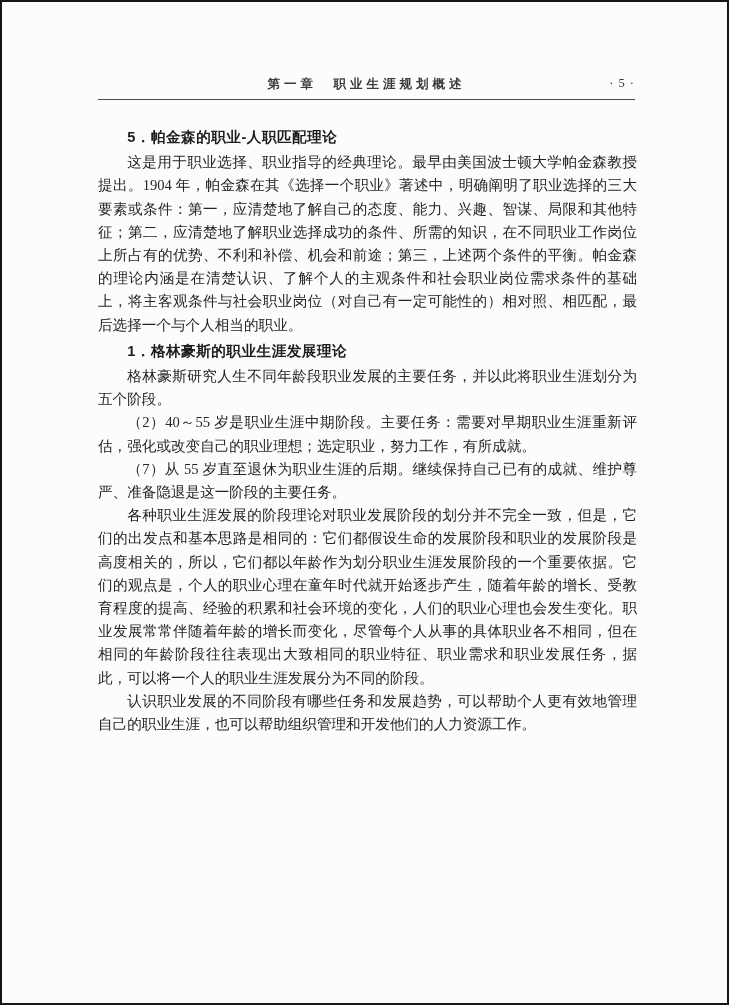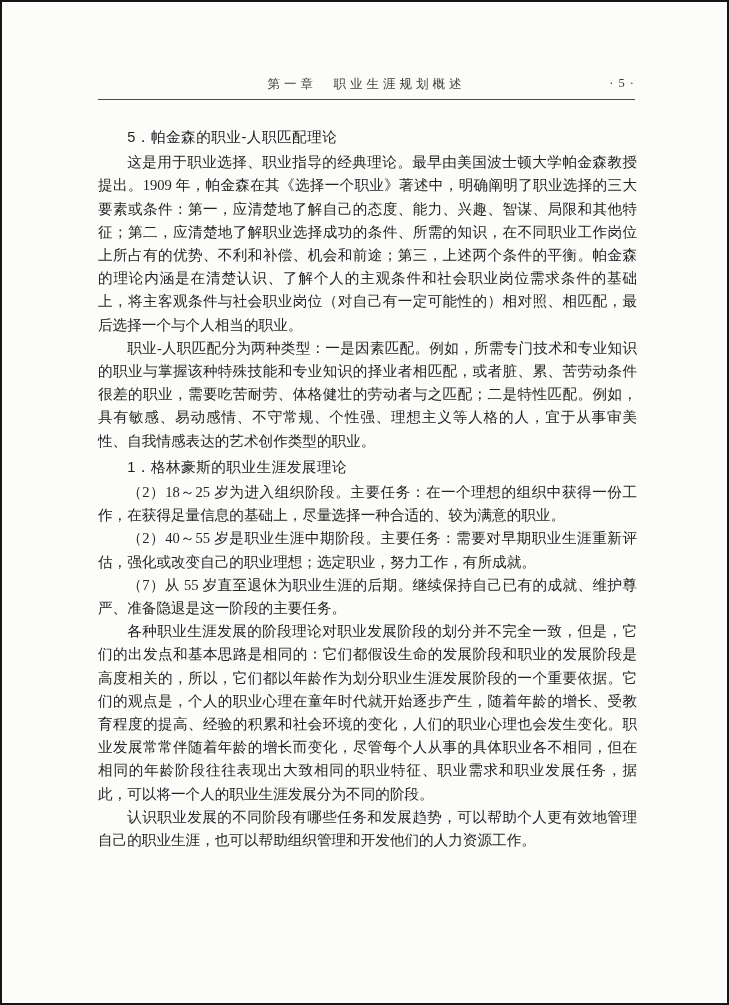--- a/index.html
+++ b/index.html
@@ -21,20 +21,21 @@
   .page-header {
     position: relative;
     margin: 74px 92px 0 96px;
     height: 18px;
     text-align: center;
     font-size: 12.5px;
     color: #3a3a3a;
   }
   .chapter-title {
     letter-spacing: 4px;
+    font-weight: bold;
   }
   .page-number {
     position: absolute;
     right: 0;
     top: 0;
     letter-spacing: 1px;
   }
   .header-rule {
     margin: 5px 92px 0 96px;
     border: none;
@@ -47,40 +48,39 @@
     line-height: 23.2px;
     text-align: justify;
   }
   .page-body p {
     margin: 0;
     padding: 0;
     text-indent: 2em;
   }
   .page-body p.heading {
     font-family: "Liberation Sans", "DejaVu Sans", sans-serif;
-    font-weight: normal;
+    font-weight: bold;
     color: #1d1d1d;
     margin-top: 3px;
     margin-bottom: 2px;
     letter-spacing: 0.5px;
   }
 </style>
 </head>
 <body>
 
 <div class="scan-page">
   <header class="page-header">
     <span class="chapter-title">第一章　职业生涯规划概述</span>
     <span class="page-number">· 5 ·</span>
   </header>
   <hr class="header-rule">
   <main class="page-body">
       <p class="heading">5．帕金森的职业-人职匹配理论</p>
-      <p class="paragraph">这是用于职业选择、职业指导的经典理论。最早由美国波士顿大学帕金森教授提出。1909 年，帕金森在其《选择一个职业》著述中，明确阐明了职业选择的三大要素或条件：第一，应清楚地了解自己的态度、能力、兴趣、智谋、局限和其他特征；第二，应清楚地了解职业选择成功的条件、所需的知识，在不同职业工作岗位上所占有的优势、不利和补偿、机会和前途；第三，上述两个条件的平衡。帕金森的理论内涵是在清楚认识、了解个人的主观条件和社会职业岗位需求条件的基础上，将主客观条件与社会职业岗位（对自己有一定可能性的）相对照、相匹配，最后选择一个与个人相当的职业。</p>
-      <p class="paragraph">职业-人职匹配分为两种类型：一是因素匹配。例如，所需专门技术和专业知识的职业与掌握该种特殊技能和专业知识的择业者相匹配，或者脏、累、苦劳动条件很差的职业，需要吃苦耐劳、体格健壮的劳动者与之匹配；二是特性匹配。例如，具有敏感、易动感情、不守常规、个性强、理想主义等人格的人，宜于从事审美性、自我情感表达的艺术创作类型的职业。</p>
+      <p class="paragraph">这是用于职业选择、职业指导的经典理论。最早由美国波士顿大学帕金森教授提出。1904 年，帕金森在其《选择一个职业》著述中，明确阐明了职业选择的三大要素或条件：第一，应清楚地了解自己的态度、能力、兴趣、智谋、局限和其他特征；第二，应清楚地了解职业选择成功的条件、所需的知识，在不同职业工作岗位上所占有的优势、不利和补偿、机会和前途；第三，上述两个条件的平衡。帕金森的理论内涵是在清楚认识、了解个人的主观条件和社会职业岗位需求条件的基础上，将主客观条件与社会职业岗位（对自己有一定可能性的）相对照、相匹配，最后选择一个与个人相当的职业。</p>
       <p class="heading">1．格林豪斯的职业生涯发展理论</p>
-      <p class="paragraph">（2）18～25 岁为进入组织阶段。主要任务：在一个理想的组织中获得一份工作，在获得足量信息的基础上，尽量选择一种合适的、较为满意的职业。</p>
+      <p class="paragraph">格林豪斯研究人生不同年龄段职业发展的主要任务，并以此将职业生涯划分为五个阶段。</p>
       <p class="paragraph">（2）40～55 岁是职业生涯中期阶段。主要任务：需要对早期职业生涯重新评估，强化或改变自己的职业理想；选定职业，努力工作，有所成就。</p>
       <p class="paragraph">（7）从 55 岁直至退休为职业生涯的后期。继续保持自己已有的成就、维护尊严、准备隐退是这一阶段的主要任务。</p>
       <p class="paragraph">各种职业生涯发展的阶段理论对职业发展阶段的划分并不完全一致，但是，它们的出发点和基本思路是相同的：它们都假设生命的发展阶段和职业的发展阶段是高度相关的，所以，它们都以年龄作为划分职业生涯发展阶段的一个重要依据。它们的观点是，个人的职业心理在童年时代就开始逐步产生，随着年龄的增长、受教育程度的提高、经验的积累和社会环境的变化，人们的职业心理也会发生变化。职业发展常常伴随着年龄的增长而变化，尽管每个人从事的具体职业各不相同，但在相同的年龄阶段往往表现出大致相同的职业特征、职业需求和职业发展任务，据此，可以将一个人的职业生涯发展分为不同的阶段。</p>
       <p class="paragraph">认识职业发展的不同阶段有哪些任务和发展趋势，可以帮助个人更有效地管理自己的职业生涯，也可以帮助组织管理和开发他们的人力资源工作。</p>
     </main>
 </div>
 
 </body></html>

